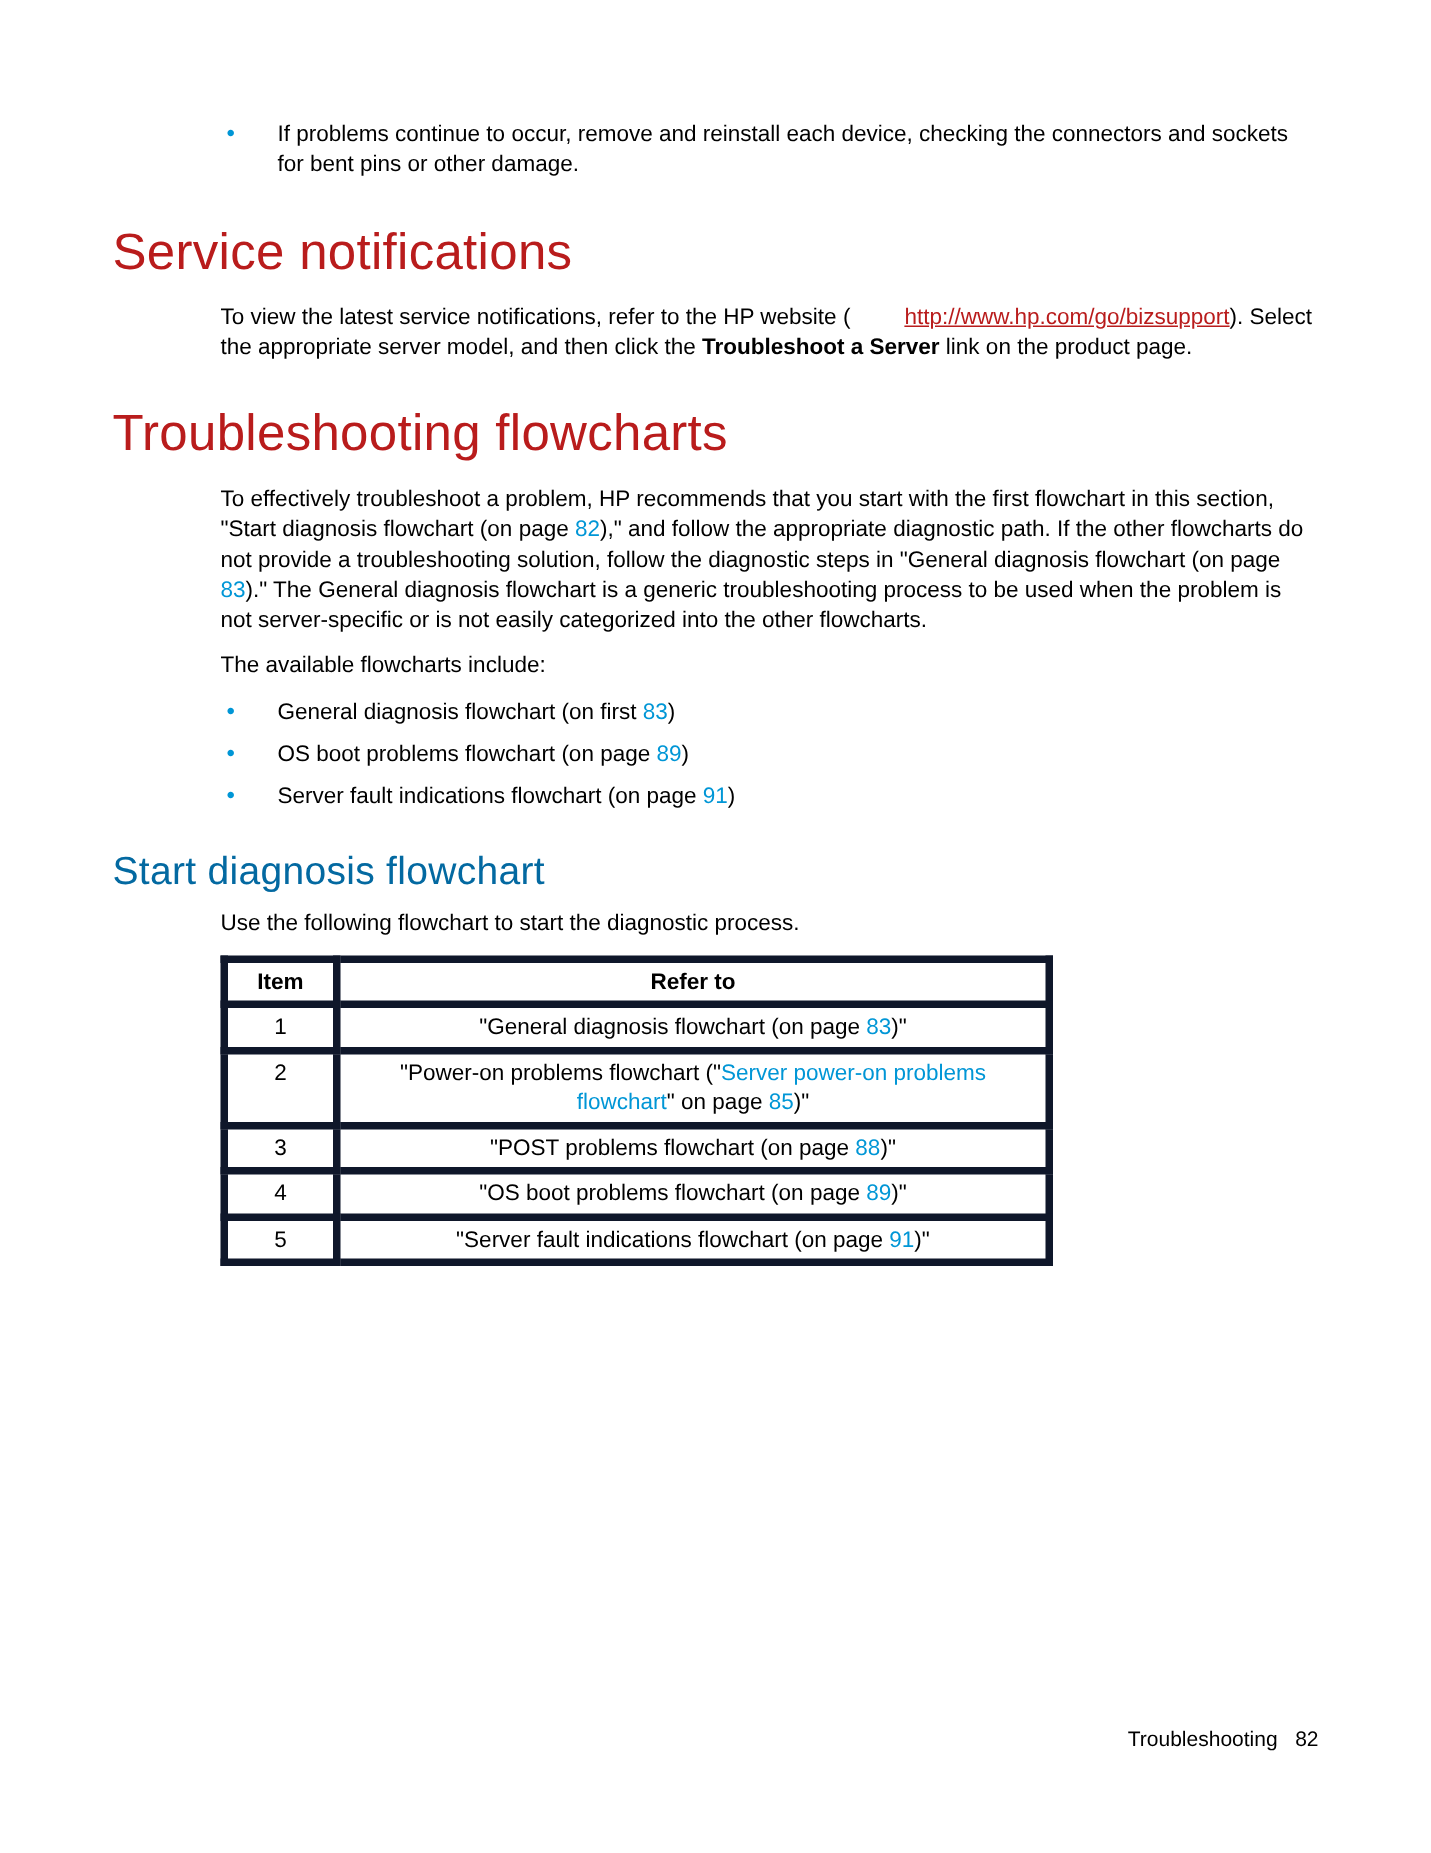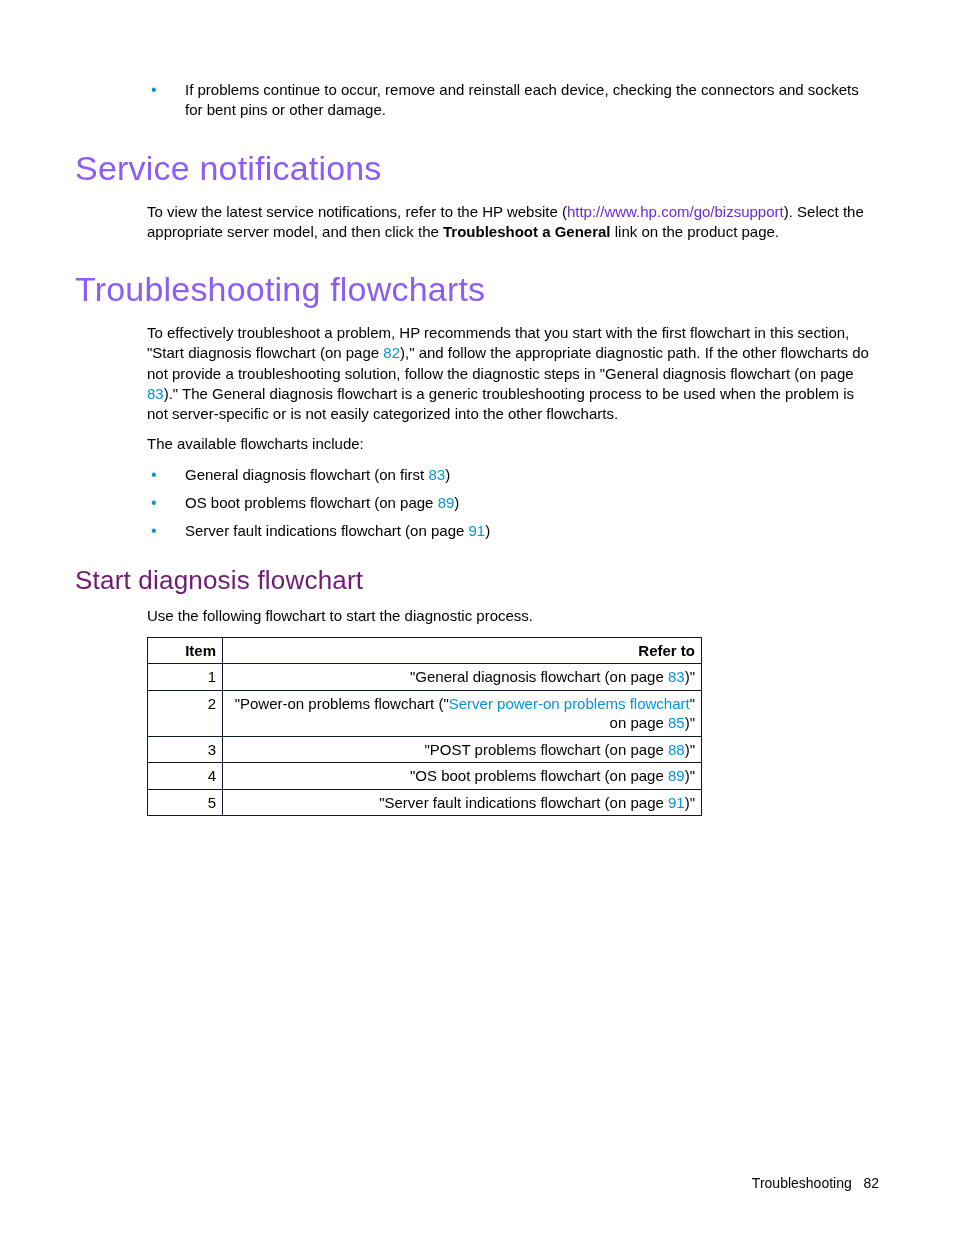--- a/index.html
+++ b/index.html
@@ -34,84 +34,86 @@
       content: "•";
       position: absolute;
       left: 4px;
       color: #0096d6;
       font-size: 16px;
       line-height: 1.2;
     }
     h1 {
       font-family: "Futura", "Trebuchet MS", Arial, sans-serif;
       font-weight: 300;
-      color: #8b5cf6;
+      color: #b91c1c;
       font-size: 34px;
       margin-top: 28px;
       margin-bottom: 14px;
       letter-spacing: 0.2px;
     }
     h2 {
       font-family: "Futura", "Trebuchet MS", Arial, sans-serif;
       font-weight: 300;
-      color: #701a75;
+      color: #0369a1;
       font-size: 26px;
       margin-top: 24px;
       margin-bottom: 10px;
       letter-spacing: 0.2px;
     }
     p {
       line-height: 1.35;
       margin-bottom: 10px;
     }
     .link {
-      color: #6d28d9;
+      color: #b91c1c;
+      text-decoration: underline;
+      margin-left: 36px;
     }
     .pref {
       color: #0096d6;
     }
     .bold {
       font-weight: bold;
     }
     table.reftable {
       border-collapse: collapse;
       margin-left: 72px;
       width: 555px;
       font-size: 15px;
     }
     table.reftable th, table.reftable td {
-      border: 1px solid #0f172a;
+      border: 5px solid #0f172a;
       padding: 3px 6px;
-      text-align: right;
+      text-align: center;
       vertical-align: top;
       line-height: 1.3;
     }
     table.reftable th {
       font-weight: bold;
     }
     table.reftable th.col-item, table.reftable td.col-item {
       width: 75px;
     }
     .footer {
       position: absolute;
-      bottom: 44px;
+      bottom: 68px;
       right: 75px;
       font-size: 14px;
     }
   </style>
 </head>
 <body>
 
 <ul class="bullets">
   <li>If problems continue to occur, remove and reinstall each device, checking the connectors and sockets for bent pins or other damage.</li>
 </ul>
 
 <h1>Service notifications</h1>
 <p class="indented">
-  <span>To view the latest service notifications, refer to the HP website (</span><span class="link">http://www.hp.com/go/bizsupport</span><span>). Select the appropriate server model, and then click the </span><span class="bold">Troubleshoot a General</span><span> link on the product page.</span>
+  <span>To view the latest service notifications, refer to the HP website (</span><span class="link">http://www.hp.com/go/bizsupport</span><span>). Select the appropriate server model, and then click the </span><span class="bold">Troubleshoot a Server</span><span> link on the product page.</span>
 </p>
 
 <h1>Troubleshooting flowcharts</h1>
 <p class="indented">
   <span>To effectively troubleshoot a problem, HP recommends that you start with the first flowchart in this section, "Start diagnosis flowchart (on page </span><span class="pref">82</span><span>)," and follow the appropriate diagnostic path. If the other flowcharts do not provide a troubleshooting solution, follow the diagnostic steps in "General diagnosis flowchart (on page </span><span class="pref">83</span><span>)." The General diagnosis flowchart is a generic troubleshooting process to be used when the problem is not server-specific or is not easily categorized into the other flowcharts.</span>
 </p>
 <p class="indented">The available flowcharts include:</p>
 
 <ul class="bullets">
   <li><span>General diagnosis flowchart (on first </span><span class="pref">83</span><span>)</span></li>

